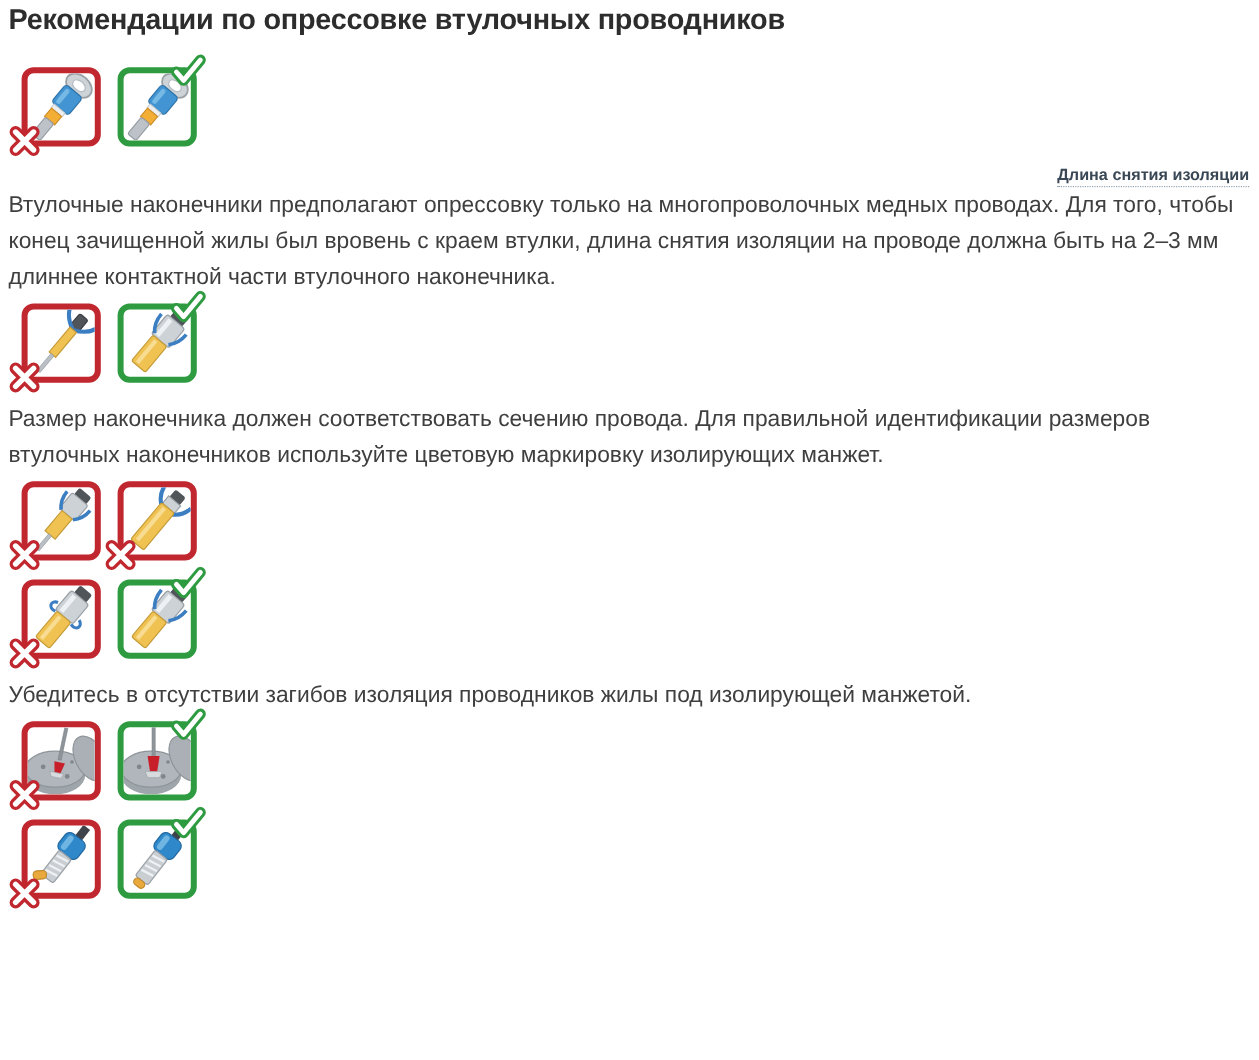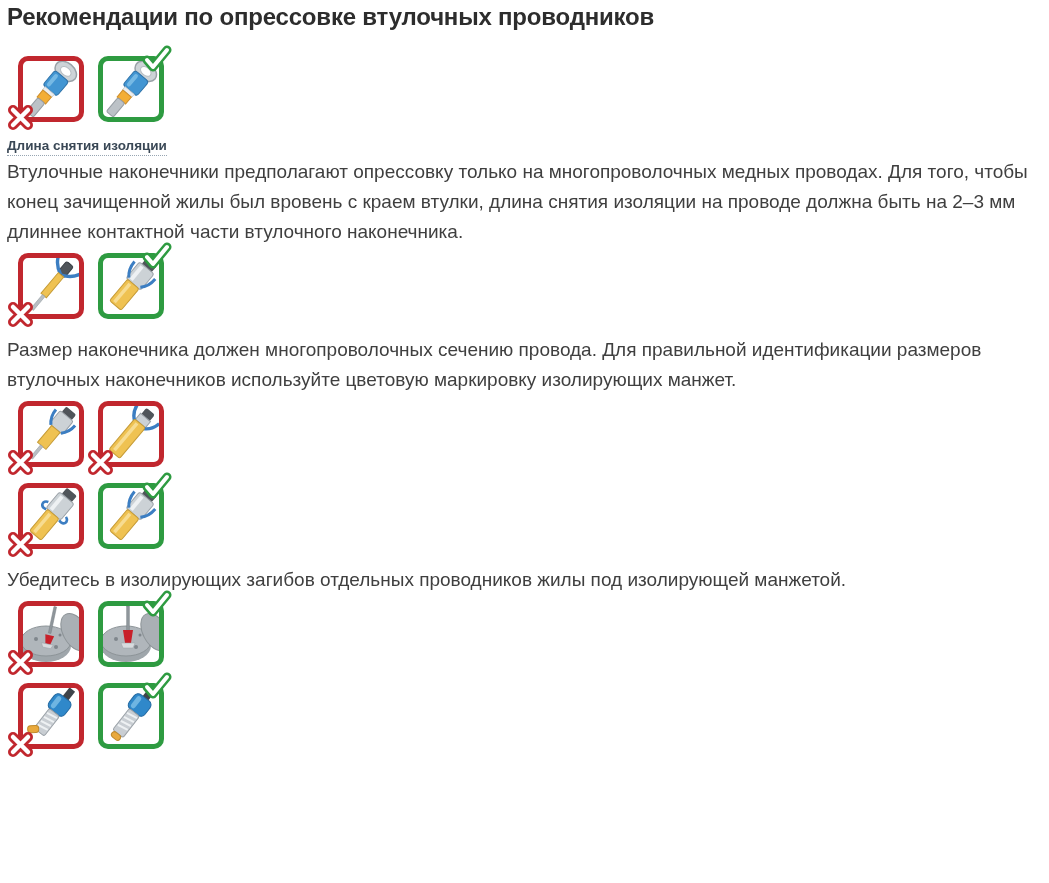--- a/index.html
+++ b/index.html
@@ -53,20 +53,21 @@
   .tile.wrong{border-color:var(--wrong);}
   .tile.correct{border-color:var(--correct);}
   .badge{position:absolute;}
   .badge.cross{left:-16px;bottom:-14px;width:27px;height:27px;}
   .badge.check{right:-13px;top:-16px;width:31px;height:28px;}
   h2{
     font-size:13.5px;
     font-weight:700;
     margin:0;
     color:var(--heading);
+    text-align:right;
   }
   h2 .dotted{
     border-bottom:1px dotted #97a5b2;
     padding-bottom:2px;
     cursor:pointer;
   }
   p{
     font-size:19px;
     line-height:30px;
     margin:4px 0 0;
@@ -243,21 +244,21 @@
       <div class="art">
         <svg viewBox="0 0 56 56">
             <use href="#art-ferrule-big"></use>
           </svg>
       </div>
       <svg class="badge check" viewBox="0 0 31 28">
           <use href="#icon-check"></use>
         </svg>
     </div>
   </div>
-  <p>Размер наконечника должен многопроволочных сечению провода. Для правильной идентификации размеров втулочных наконечников используйте цветовую маркировку изолирующих манжет.</p>
+  <p>Размер наконечника должен соответствовать сечению провода. Для правильной идентификации размеров втулочных наконечников используйте цветовую маркировку изолирующих манжет.</p>
 </section>
 
 <section>
   <div class="tiles grid2">
     <div class="tile wrong">
       <div class="art">
         <svg viewBox="0 0 56 56">
             <use href="#art-ferrule-thinwire"></use>
           </svg>
       </div>
@@ -289,21 +290,21 @@
       <div class="art">
         <svg viewBox="0 0 56 56">
             <use href="#art-ferrule-big"></use>
           </svg>
       </div>
       <svg class="badge check" viewBox="0 0 31 28">
           <use href="#icon-check"></use>
         </svg>
     </div>
   </div>
-  <p>Убедитесь в изолирующих загибов отдельных проводников жилы под изолирующей манжетой.</p>
+  <p>Убедитесь в отсутствии загибов изоляция проводников жилы под изолирующей манжетой.</p>
 </section>
 
 <section>
   <div class="tiles grid2">
     <div class="tile wrong">
       <div class="art">
         <svg viewBox="0 0 56 56">
             <use href="#art-tool-wrong"></use>
           </svg>
       </div>

